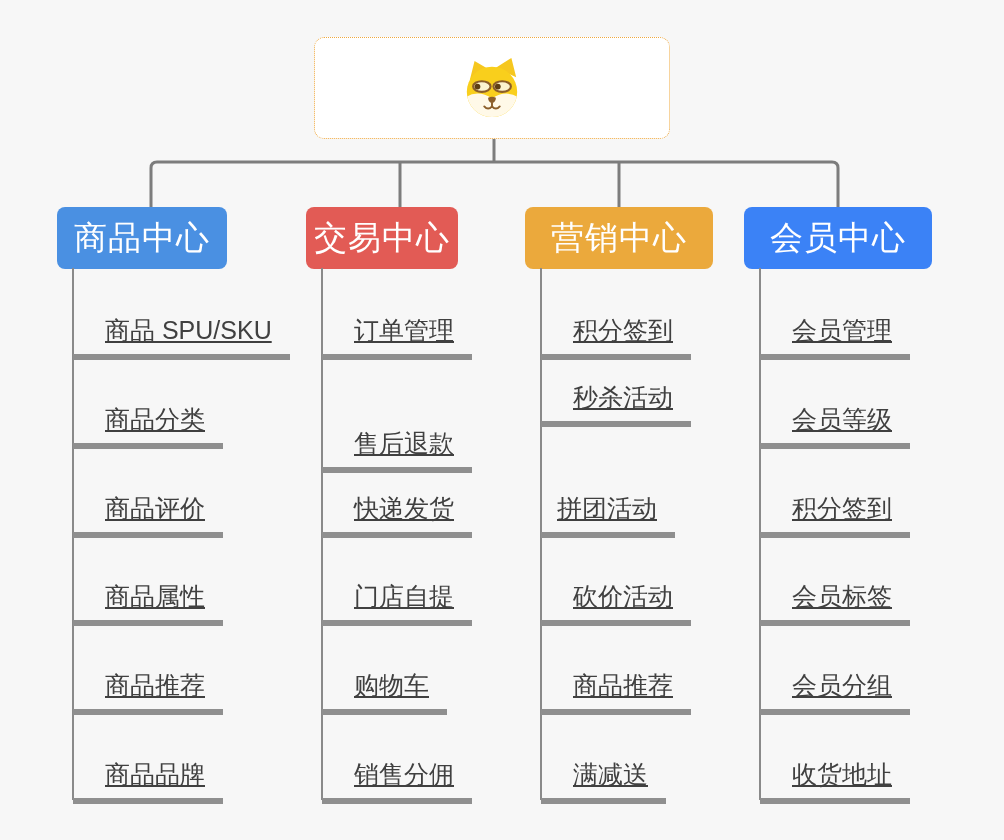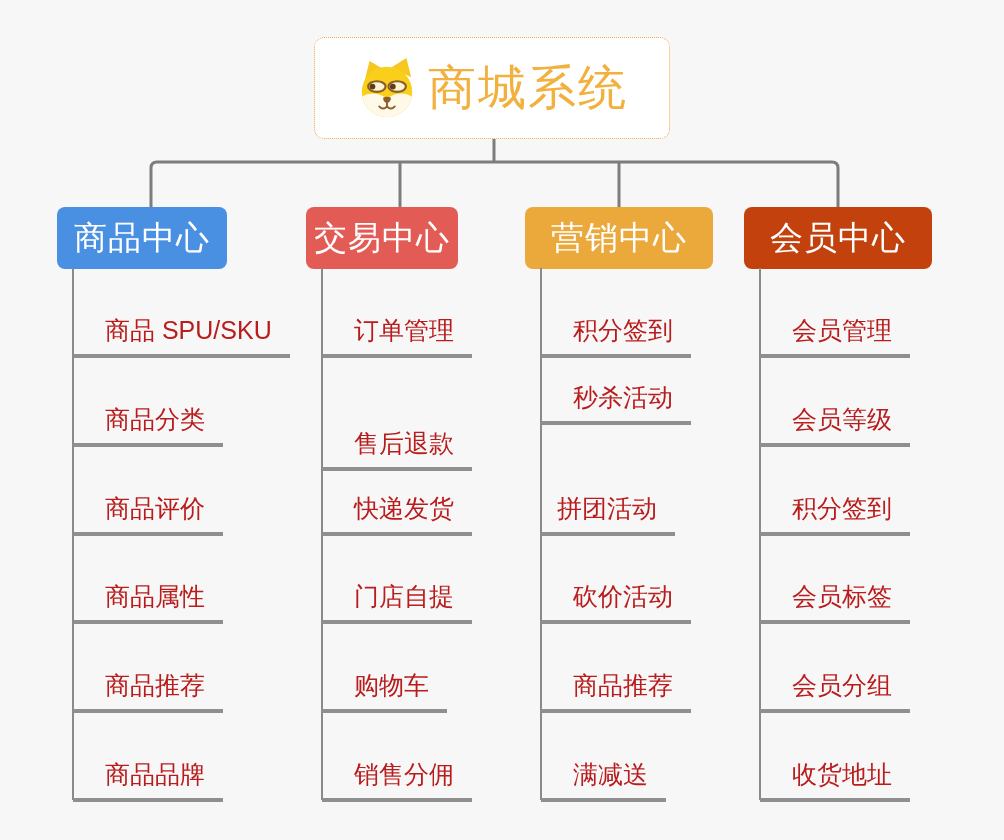--- a/index.html
+++ b/index.html
@@ -15,22 +15,22 @@
     display: flex; align-items: center; justify-content: center; gap: 10px;
   }
   .root-title { font-size: 48px; color: #f2b13e; letter-spacing: 2px; white-space: nowrap; }
   .branch-node {
     position: absolute; top: 207px; width: 188px; height: 62px; border-radius: 8px;
     display: flex; align-items: center; justify-content: center;
   }
   .branch-label { color: #ffffff; font-size: 33px; letter-spacing: 1px; white-space: nowrap; }
   .spine { position: absolute; width: 2px; background: #8a8a8a; }
   .leaf {
-    position: absolute; font-size: 25px; color: #b91c1c; line-height: 30px;
-    padding: 0 18px 9px 32px; border-bottom: 4px solid #be185d; white-space: nowrap;
+    position: absolute; font-size: 25px; color: #404040; line-height: 30px;
+    padding: 0 18px 9px 32px; border-bottom: 6px solid #be185d; white-space: nowrap; text-decoration: underline;
   }
 </style>
 </head>
 <body>
 
 <div class="canvas">
   <svg id="connectors">
       <path d="M494,138 L494,162" fill="none" stroke="#7D7D7D" stroke-width="3"></path>
       <path d="M151,207 L151,168 Q151,162 157,162 L832,162 Q838,162 838,168 L838,207" fill="none" stroke="#7D7D7D" stroke-width="3"></path>
       <path d="M400,162 L400,207" fill="none" stroke="#7D7D7D" stroke-width="3"></path>
@@ -48,21 +48,20 @@
       <g clip-path="url(#headclip)">
         <path d="M4,42 Q18,33 32,43 Q46,33 60,42 L60,64 L4,64 Z" fill="#FFF9E8"></path>
       </g>
       <ellipse cx="21.5" cy="30.5" rx="9" ry="5.5" fill="#FCF3D0" stroke="#8B5E2A" stroke-width="2.2"></ellipse>
       <circle cx="17" cy="30.5" r="3" fill="#5F3D12"></circle>
       <ellipse cx="42.5" cy="30.5" rx="9" ry="5.5" fill="#FCF3D0" stroke="#8B5E2A" stroke-width="2.2"></ellipse>
       <circle cx="38" cy="30.5" r="3" fill="#5F3D12"></circle>
       <path d="M28,42 Q32,40 36,42 Q36,46.5 32,47.5 Q28,46.5 28,42 Z" fill="#8B5E2A"></path>
       <path d="M32,47.5 L32,51 M24,51 Q28,55.5 32,51 Q36,55.5 40,51" fill="none" stroke="#8B5E2A" stroke-width="2" stroke-linecap="round"></path>
     </svg>
-    <span class="root-title" id="root-title" style="color: rgb(242, 177, 62);">商城系统</span>
   </div>
 
   <div id="branches">
       <div class="branch-node" style="left: 57px; width: 170px; background: rgb(74, 144, 226);">
         <span class="branch-label">商品中心</span>
       </div>
       <div class="spine" style="left: 72px; top: 268px; height: 532px;"></div>
       <div class="leaf" style="left: 73px; top: 315px; border-bottom-color: rgb(143, 143, 143);">商品 SPU/SKU</div>
       <div class="leaf" style="left: 73px; top: 403.8px; border-bottom-color: rgb(143, 143, 143);">商品分类</div>
       <div class="leaf" style="left: 73px; top: 492.6px; border-bottom-color: rgb(143, 143, 143);">商品评价</div>
@@ -82,21 +81,21 @@
       <div class="branch-node" style="left: 525px; width: 188px; background: rgb(235, 169, 60);">
         <span class="branch-label">营销中心</span>
       </div>
       <div class="spine" style="left: 540px; top: 268px; height: 532px;"></div>
       <div class="leaf" style="left: 541px; top: 315px; border-bottom-color: rgb(143, 143, 143);">积分签到</div>
       <div class="leaf" style="left: 541px; top: 382px; border-bottom-color: rgb(143, 143, 143);">秒杀活动</div>
       <div class="leaf" style="left: 541px; top: 492.6px; border-bottom-color: rgb(143, 143, 143); padding-left: 16px;">拼团活动</div>
       <div class="leaf" style="left: 541px; top: 581.4px; border-bottom-color: rgb(143, 143, 143);">砍价活动</div>
       <div class="leaf" style="left: 541px; top: 670.2px; border-bottom-color: rgb(143, 143, 143);">商品推荐</div>
       <div class="leaf" style="left: 541px; top: 759px; border-bottom-color: rgb(143, 143, 143);">满减送</div>
-      <div class="branch-node" style="left: 744px; width: 188px; background: #c2410c;">
+      <div class="branch-node" style="left: 744px; width: 188px; background: #3b82f6;">
         <span class="branch-label">会员中心</span>
       </div>
       <div class="spine" style="left: 759px; top: 268px; height: 532px;"></div>
       <div class="leaf" style="left: 760px; top: 315px; border-bottom-color: rgb(143, 143, 143);">会员管理</div>
       <div class="leaf" style="left: 760px; top: 403.8px; border-bottom-color: rgb(143, 143, 143);">会员等级</div>
       <div class="leaf" style="left: 760px; top: 492.6px; border-bottom-color: rgb(143, 143, 143);">积分签到</div>
       <div class="leaf" style="left: 760px; top: 581.4px; border-bottom-color: rgb(143, 143, 143);">会员标签</div>
       <div class="leaf" style="left: 760px; top: 670.2px; border-bottom-color: rgb(143, 143, 143);">会员分组</div>
       <div class="leaf" style="left: 760px; top: 759px; border-bottom-color: rgb(143, 143, 143);">收货地址</div>
     </div>

